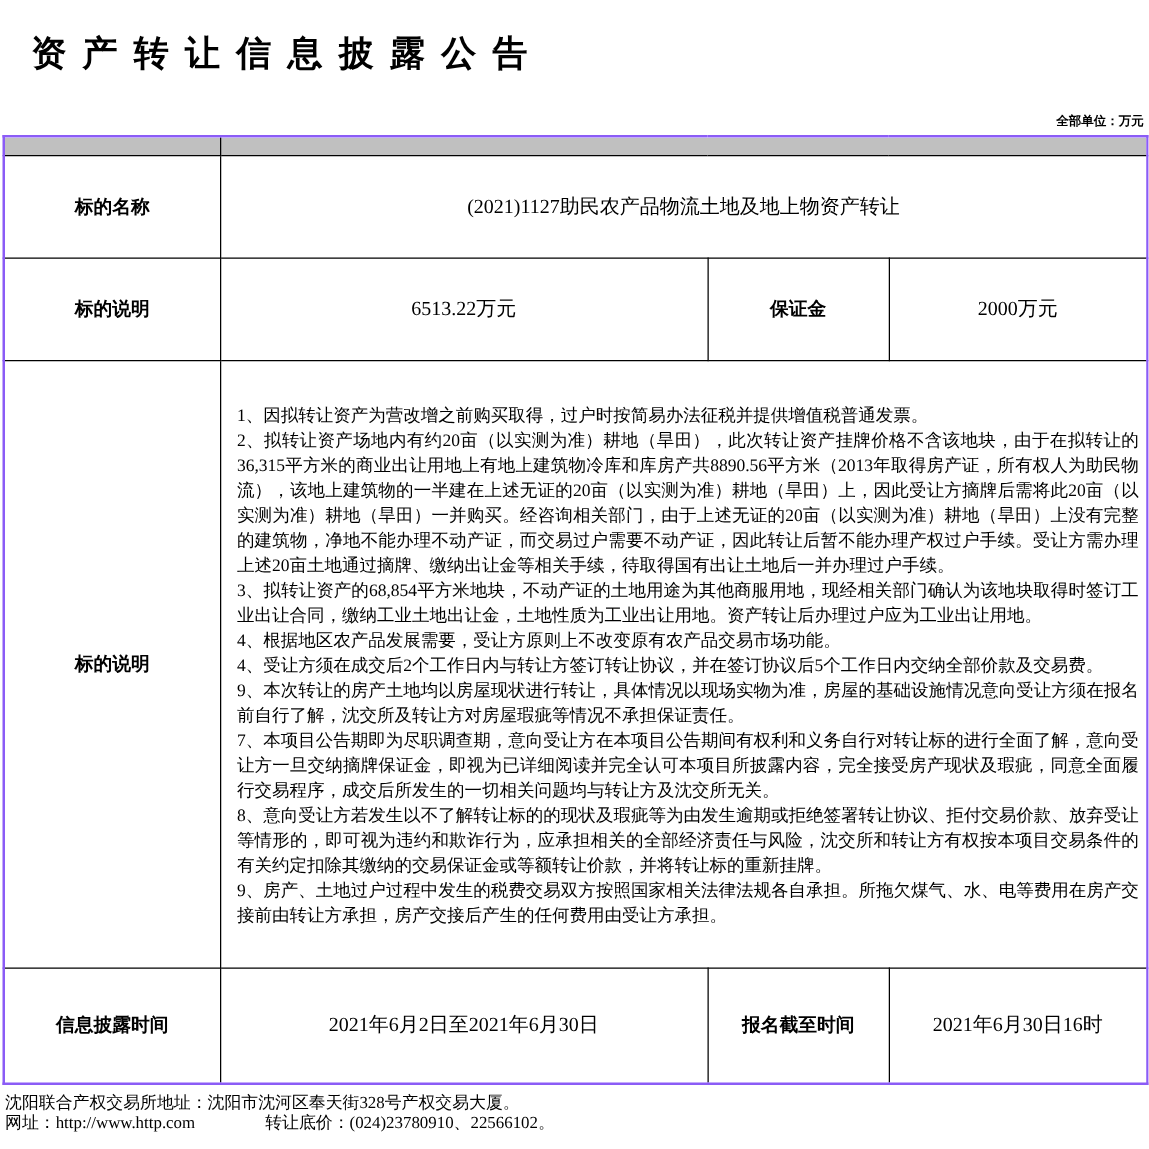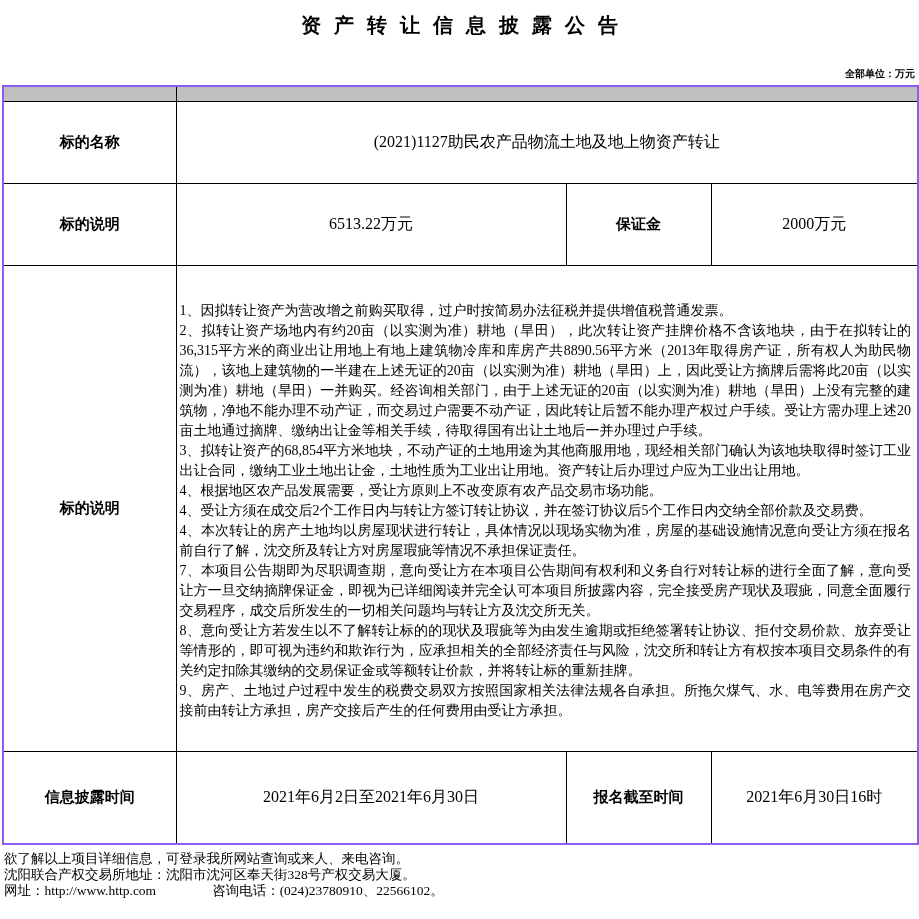--- a/index.html
+++ b/index.html
@@ -10,24 +10,24 @@
     font-family: "Liberation Serif", "DejaVu Serif", serif;
   }
   .page {
     position: relative;
     width: 919px;
     height: 919px;
     background: #ffffff;
     overflow: hidden;
   }
   .doc-title {
-    margin: 0;
+    margin: 12px;
     padding-top: 12px;
-    text-align: center;
-    font-size: 20px;
+    text-align: left;
+    font-size: 28px;
     font-weight: bold;
     letter-spacing: 13px;
     text-indent: 13px; 
   }
   .unit-note {
     margin-top: 28px;
     margin-right: 4px;
     text-align: right;
     font-size: 10px;
     font-weight: bold;
@@ -59,21 +59,21 @@
     text-align: center;
   }
   .row-name td   { height: 81px; }
   .row-price td  { height: 81px; }
   .row-desc td   { height: 485px; }
   .row-dates td  { height: 91px; }
   .desc-cell {
     vertical-align: top;
   }
   .desc-text {
-    padding: 5px 6px 0 3px;
+    padding: 5px 6px 0 13px;
     font-size: 14px;
     line-height: 20px;
     text-align: justify;
   }
   .desc-text p {
     margin: 0;
     padding: 0;
   }
   .footer {
     margin: 6px 0 0 4px;
@@ -120,36 +120,35 @@
 
     <tr class="row-desc">
       <td class="label-cell">标的说明</td>
       <td class="desc-cell" colspan="3">
         <div class="desc-text">
           <p>1、因拟转让资产为营改增之前购买取得，过户时按简易办法征税并提供增值税普通发票。</p>
           <p>2、拟转让资产场地内有约20亩（以实测为准）耕地（旱田），此次转让资产挂牌价格不含该地块，由于在拟转让的36,315平方米的商业出让用地上有地上建筑物冷库和库房产共8890.56平方米（2013年取得房产证，所有权人为助民物流），该地上建筑物的一半建在上述无证的20亩（以实测为准）耕地（旱田）上，因此受让方摘牌后需将此20亩（以实测为准）耕地（旱田）一并购买。经咨询相关部门，由于上述无证的20亩（以实测为准）耕地（旱田）上没有完整的建筑物，净地不能办理不动产证，而交易过户需要不动产证，因此转让后暂不能办理产权过户手续。受让方需办理上述20亩土地通过摘牌、缴纳出让金等相关手续，待取得国有出让土地后一并办理过户手续。</p>
           <p>3、拟转让资产的68,854平方米地块，不动产证的土地用途为其他商服用地，现经相关部门确认为该地块取得时签订工业出让合同，缴纳工业土地出让金，土地性质为工业出让用地。资产转让后办理过户应为工业出让用地。</p>
           <p>4、根据地区农产品发展需要，受让方原则上不改变原有农产品交易市场功能。</p>
           <p>4、受让方须在成交后2个工作日内与转让方签订转让协议，并在签订协议后5个工作日内交纳全部价款及交易费。</p>
-          <p>4、本次转让的房产土地均以房屋现状进行转让，具体情况以现场实物为准，房屋的基础设施情况意向受让方须在报名前自行了解，沈交所及转让方对房屋瑕疵等情况不承担保证责任。</p>
+          <p>9、本次转让的房产土地均以房屋现状进行转让，具体情况以现场实物为准，房屋的基础设施情况意向受让方须在报名前自行了解，沈交所及转让方对房屋瑕疵等情况不承担保证责任。</p>
           <p>7、本项目公告期即为尽职调查期，意向受让方在本项目公告期间有权利和义务自行对转让标的进行全面了解，意向受让方一旦交纳摘牌保证金，即视为已详细阅读并完全认可本项目所披露内容，完全接受房产现状及瑕疵，同意全面履行交易程序，成交后所发生的一切相关问题均与转让方及沈交所无关。</p>
           <p>8、意向受让方若发生以不了解转让标的的现状及瑕疵等为由发生逾期或拒绝签署转让协议、拒付交易价款、放弃受让等情形的，即可视为违约和欺诈行为，应承担相关的全部经济责任与风险，沈交所和转让方有权按本项目交易条件的有关约定扣除其缴纳的交易保证金或等额转让价款，并将转让标的重新挂牌。</p>
           <p>9、房产、土地过户过程中发生的税费交易双方按照国家相关法律法规各自承担。所拖欠煤气、水、电等费用在房产交接前由转让方承担，房产交接后产生的任何费用由受让方承担。</p>
         </div>
       </td>
     </tr>
 
     <tr class="row-dates">
       <td class="label-cell">信息披露时间</td>
       <td class="value-cell">2021年6月2日至2021年6月30日</td>
       <td class="label-cell">报名截至时间</td>
       <td class="value-cell">2021年6月30日16时</td>
     </tr>
   </tbody>
     </table>
 
   <div class="footer">
-    <div>欲了解以上项目详细信息，可登录我所网站查询或来人、来电咨询。</div>
     <div>沈阳联合产权交易所地址：沈阳市沈河区奉天街328号产权交易大厦。</div>
-    <div><span>网址：</span><span>http://www.http.com</span><span class="gap"></span><span>咨询电话：</span><span>(024)23780910、22566102。</span></div>
+    <div><span>网址：</span><span>http://www.http.com</span><span class="gap"></span><span>转让底价：</span><span>(024)23780910、22566102。</span></div>
   </div>
 
 </div>
 
 </body></html>

